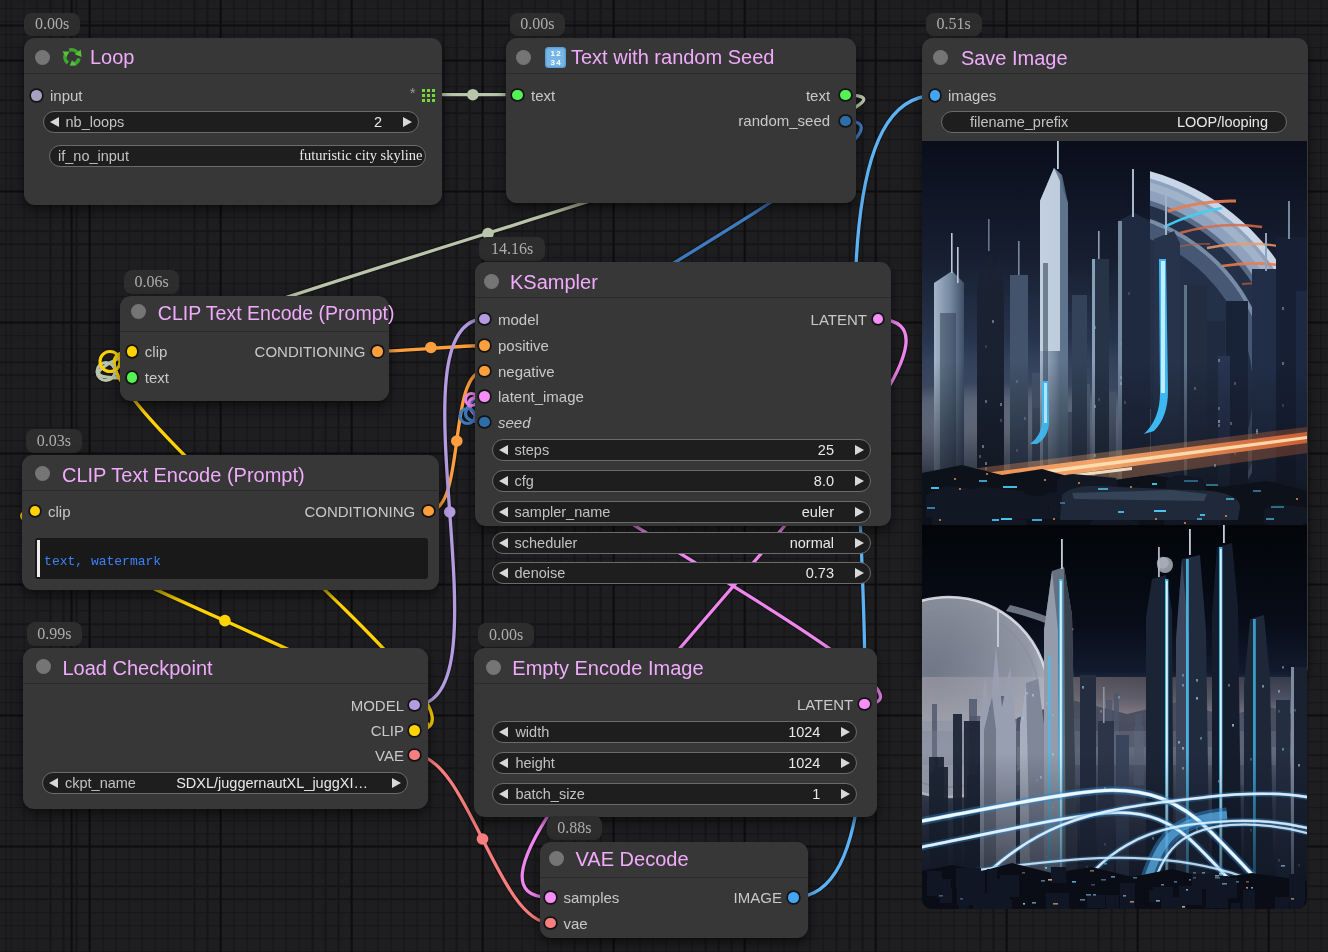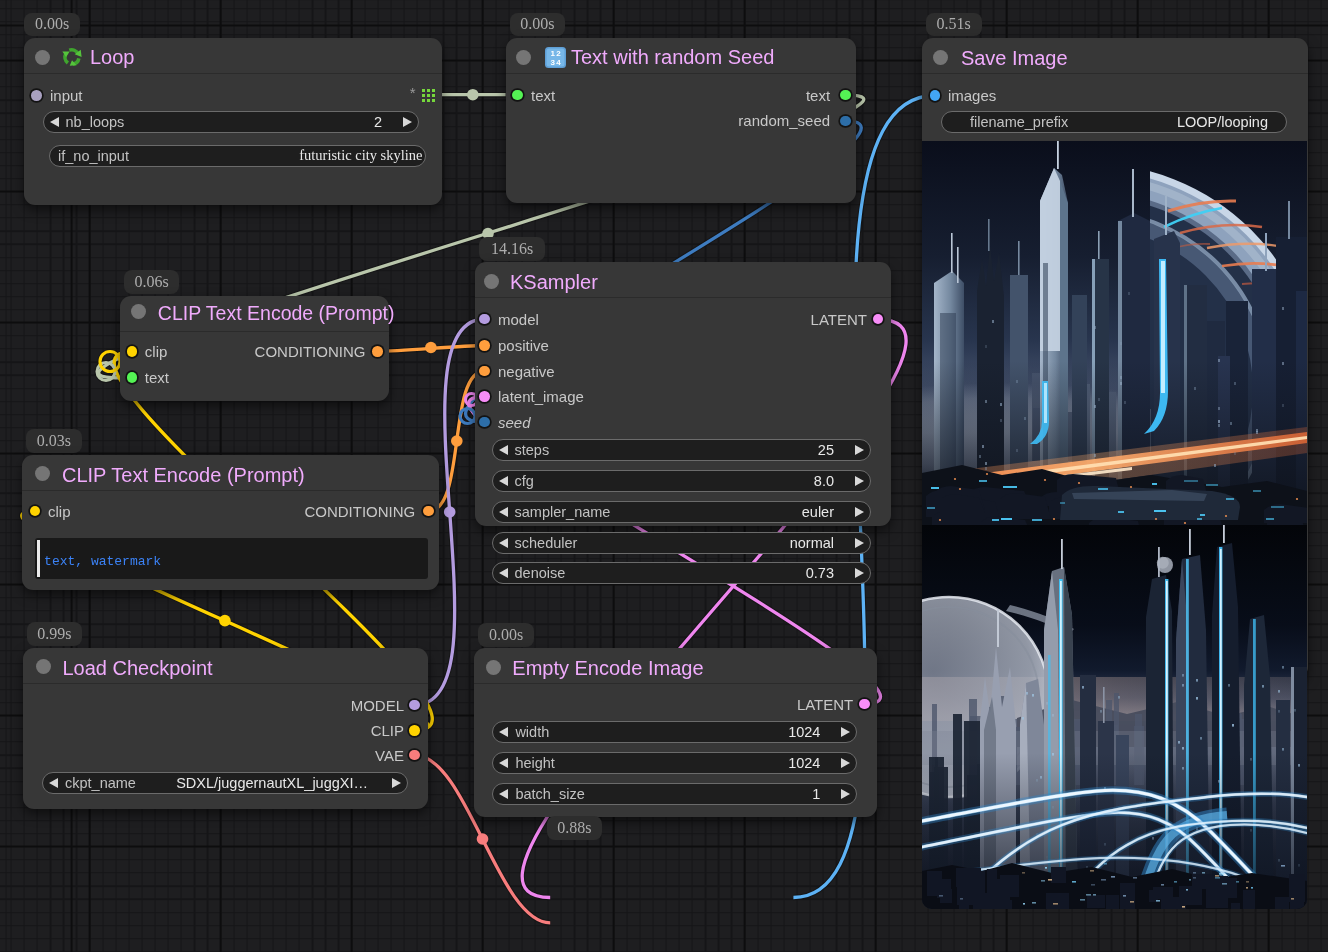--- a/index.html
+++ b/index.html
@@ -259,20 +259,31 @@
   </div>
   <div class="pill" style="left:18.1px;top:135px;width:363px;">
     <span class="arrL"></span>
         <span class="pl">batch_size</span>
         <span class="pv">1</span>
         <span class="arrR"></span>
   </div>
 </div>
 
 <div class="badge" style="left:546.6px;top:816.3px;width:55.7px;height:23.8px;">0.88s</div>
+<div class="node" style="left:539.5px;top:841.5px;width:268.4px;height:96px;">
+  <div class="hdr"></div>
+  <span class="cdot" style="left:9.4px;top:9.5px;"></span>
+  <span class="title" style="left:36px;top:6.8px;">VAE Decode</span>
+  <span class="port" style="left:5.5px;top:50.8px;background:#f78df7;"></span>
+  <span class="plabel" style="left:24px;top:47.8px;">samples</span>
+  <span class="port" style="left:5.5px;top:76.1px;background:#f87d7d;"></span>
+  <span class="plabel" style="left:24px;top:73.1px;">vae</span>
+  <span class="port" style="left:248.6px;top:50.8px;background:#42a5f5;"></span>
+  <span class="plabel" style="right:26px;top:47.8px;">IMAGE</span>
+</div>
 
 <div class="badge" style="left:925.9px;top:12.6px;width:55.7px;height:23.8px;">0.51s</div>
 <div class="node" style="left:921.9px;top:38px;width:386.5px;height:640px;text-decoration:underline;">
   <div class="hdr"></div>
   <span class="cdot" style="left:11.6px;top:11.5px;"></span>
   <span class="title" style="left:39px;top:8.8px;">Save Image</span>
   <span class="port" style="left:7.9px;top:52.3px;background:#42a5f5;"></span>
   <span class="plabel" style="left:26px;top:49.3px;">images</span>
   <div class="pill" style="left:19.1px;top:72.5px;width:344px;">
     <span class="pl" style="margin-left:28px;">filename_prefix</span>

